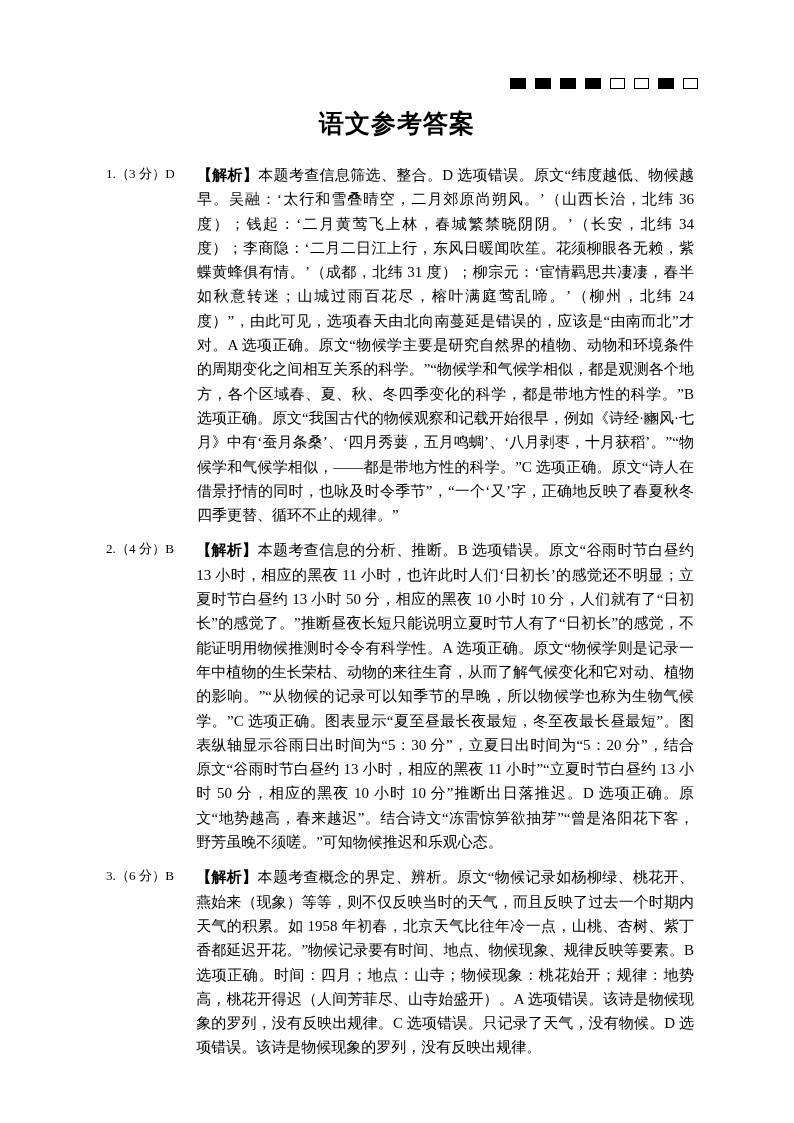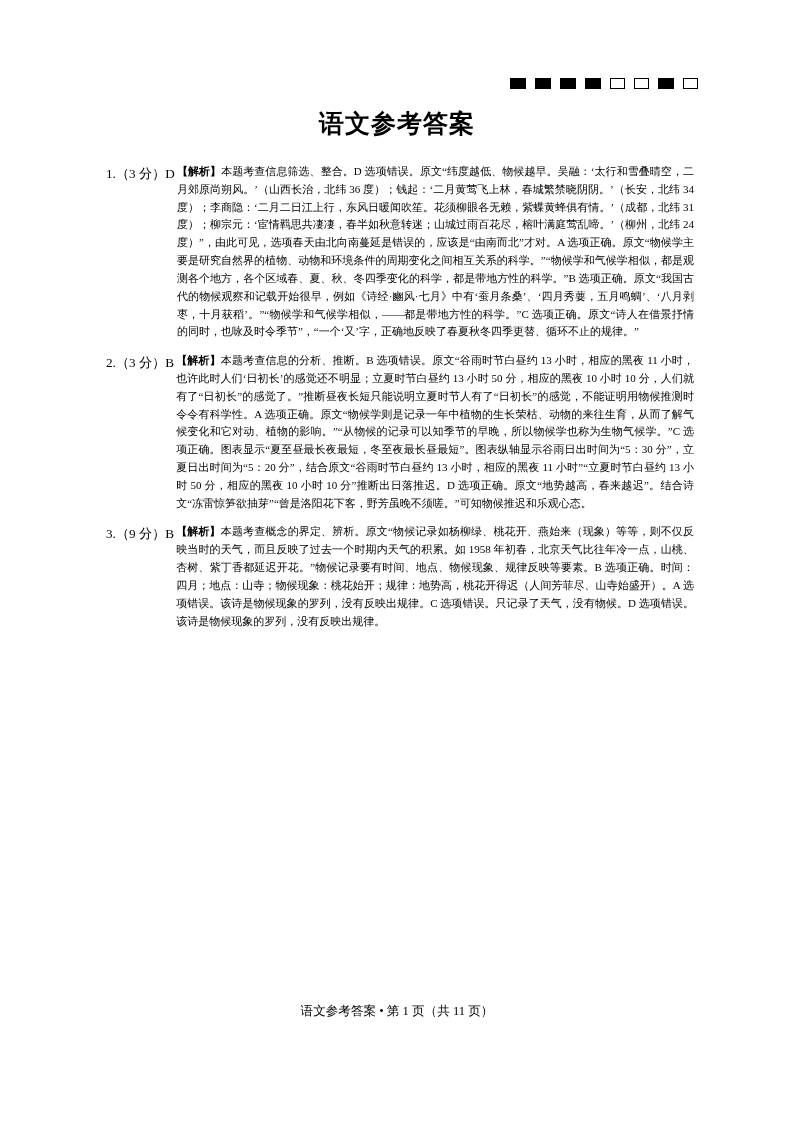--- a/index.html
+++ b/index.html
@@ -67,24 +67,25 @@
   .qnum {
     flex: 0 0 auto;
     font-size: 13.2px;
     line-height: 1.62;
     white-space: nowrap;
     padding-right: 2px;
     font-family: Liberation Serif, serif;
   }
   .qbody {
     flex: 1 1 auto;
-    font-size: 11px;
+    font-size: 15px;
     line-height: 1.62;
     text-align: justify;
     text-justify: inter-ideograph;
+    margin-left: 20px;
   }
   .qbody b {
     font-weight: bold;
   }
   .footer {
     position: absolute;
     top: 1003px;
     left: 0;
     width: 794px;
     text-align: center;
@@ -110,26 +111,25 @@
   <div class="doc-title">语文参考答案</div>
 
   <div class="content">
 
     <div class="qitem">
       <div class="qnum">1.（3 分）D</div>
       <div class="qbody"><b>【解析】</b><span>本题考查信息筛选、整合。D 选项错误。原文“纬度越低、物候越早。吴融：‘太行和雪叠晴空，二月郊原尚朔风。’（山西长治，北纬 36 度）；钱起：‘二月黄莺飞上林，春城繁禁晓阴阴。’（长安，北纬 34 度）；李商隐：‘二月二日江上行，东风日暖闻吹笙。花须柳眼各无赖，紫蝶黄蜂俱有情。’（成都，北纬 31 度）；柳宗元：‘宦情羁思共凄凄，春半如秋意转迷；山城过雨百花尽，榕叶满庭莺乱啼。’（柳州，北纬 24 度）”，由此可见，选项春天由北向南蔓延是错误的，应该是“由南而北”才对。A 选项正确。原文“物候学主要是研究自然界的植物、动物和环境条件的周期变化之间相互关系的科学。”“物候学和气候学相似，都是观测各个地方，各个区域春、夏、秋、冬四季变化的科学，都是带地方性的科学。”B 选项正确。原文“我国古代的物候观察和记载开始很早，例如《诗经·豳风·七月》中有‘蚕月条桑’、‘四月秀葽，五月鸣蜩’、‘八月剥枣，十月获稻’。”“物候学和气候学相似，——都是带地方性的科学。”C 选项正确。原文“诗人在借景抒情的同时，也咏及时令季节”，“一个‘又’字，正确地反映了春夏秋冬四季更替、循环不止的规律。”</span></div>
     </div>
 
     <div class="qitem">
-      <div class="qnum">2.（3 分）B</div>
+      <div class="qnum">2.（4 分）B</div>
       <div class="qbody"><b>【解析】</b><span>本题考查信息的分析、推断。B 选项错误。原文“谷雨时节白昼约 13 小时，相应的黑夜 11 小时，也许此时人们‘日初长’的感觉还不明显；立夏时节白昼约 13 小时 50 分，相应的黑夜 10 小时 10 分，人们就有了“日初长”的感觉了。”推断昼夜长短只能说明立夏时节人有了“日初长”的感觉，不能证明用物候推测时令令有科学性。A 选项正确。原文“物候学则是记录一年中植物的生长荣枯、动物的来往生育，从而了解气候变化和它对动、植物的影响。”“从物候的记录可以知季节的早晚，所以物候学也称为生物气候学。”C 选项正确。图表显示“夏至昼最长夜最短，冬至夜最长昼最短”。图表纵轴显示谷雨日出时间为“5：30 分”，立夏日出时间为“5：20 分”，结合原文“谷雨时节白昼约 13 小时，相应的黑夜 11 小时”“立夏时节白昼约 13 小时 50 分，相应的黑夜 10 小时 10 分”推断出日落推迟。D 选项正确。原文“地势越高，春来越迟”。结合诗文“冻雷惊笋欲抽芽”“曾是洛阳花下客，野芳虽晚不须嗟。”可知物候推迟和乐观心态。</span></div>
     </div>
 
     <div class="qitem">
-      <div class="qnum">3.（9 分）B</div>
+      <div class="qnum">3.（6 分）B</div>
       <div class="qbody"><b>【解析】</b><span>本题考查概念的界定、辨析。原文“物候记录如杨柳绿、桃花开、燕始来（现象）等等，则不仅反映当时的天气，而且反映了过去一个时期内天气的积累。如 1958 年初春，北京天气比往年冷一点，山桃、杏树、紫丁香都延迟开花。”物候记录要有时间、地点、物候现象、规律反映等要素。B 选项正确。时间：四月；地点：山寺；物候现象：桃花始开；规律：地势高，桃花开得迟（人间芳菲尽、山寺始盛开）。A 选项错误。该诗是物候现象的罗列，没有反映出规律。C 选项错误。只记录了天气，没有物候。D 选项错误。该诗是物候现象的罗列，没有反映出规律。</span></div>
     </div>
 
   </div>
 
-  <div class="footer">语文参考答案 • 第 1 页（共 11 页）</div>
 
 </div>
 
 </body></html>

